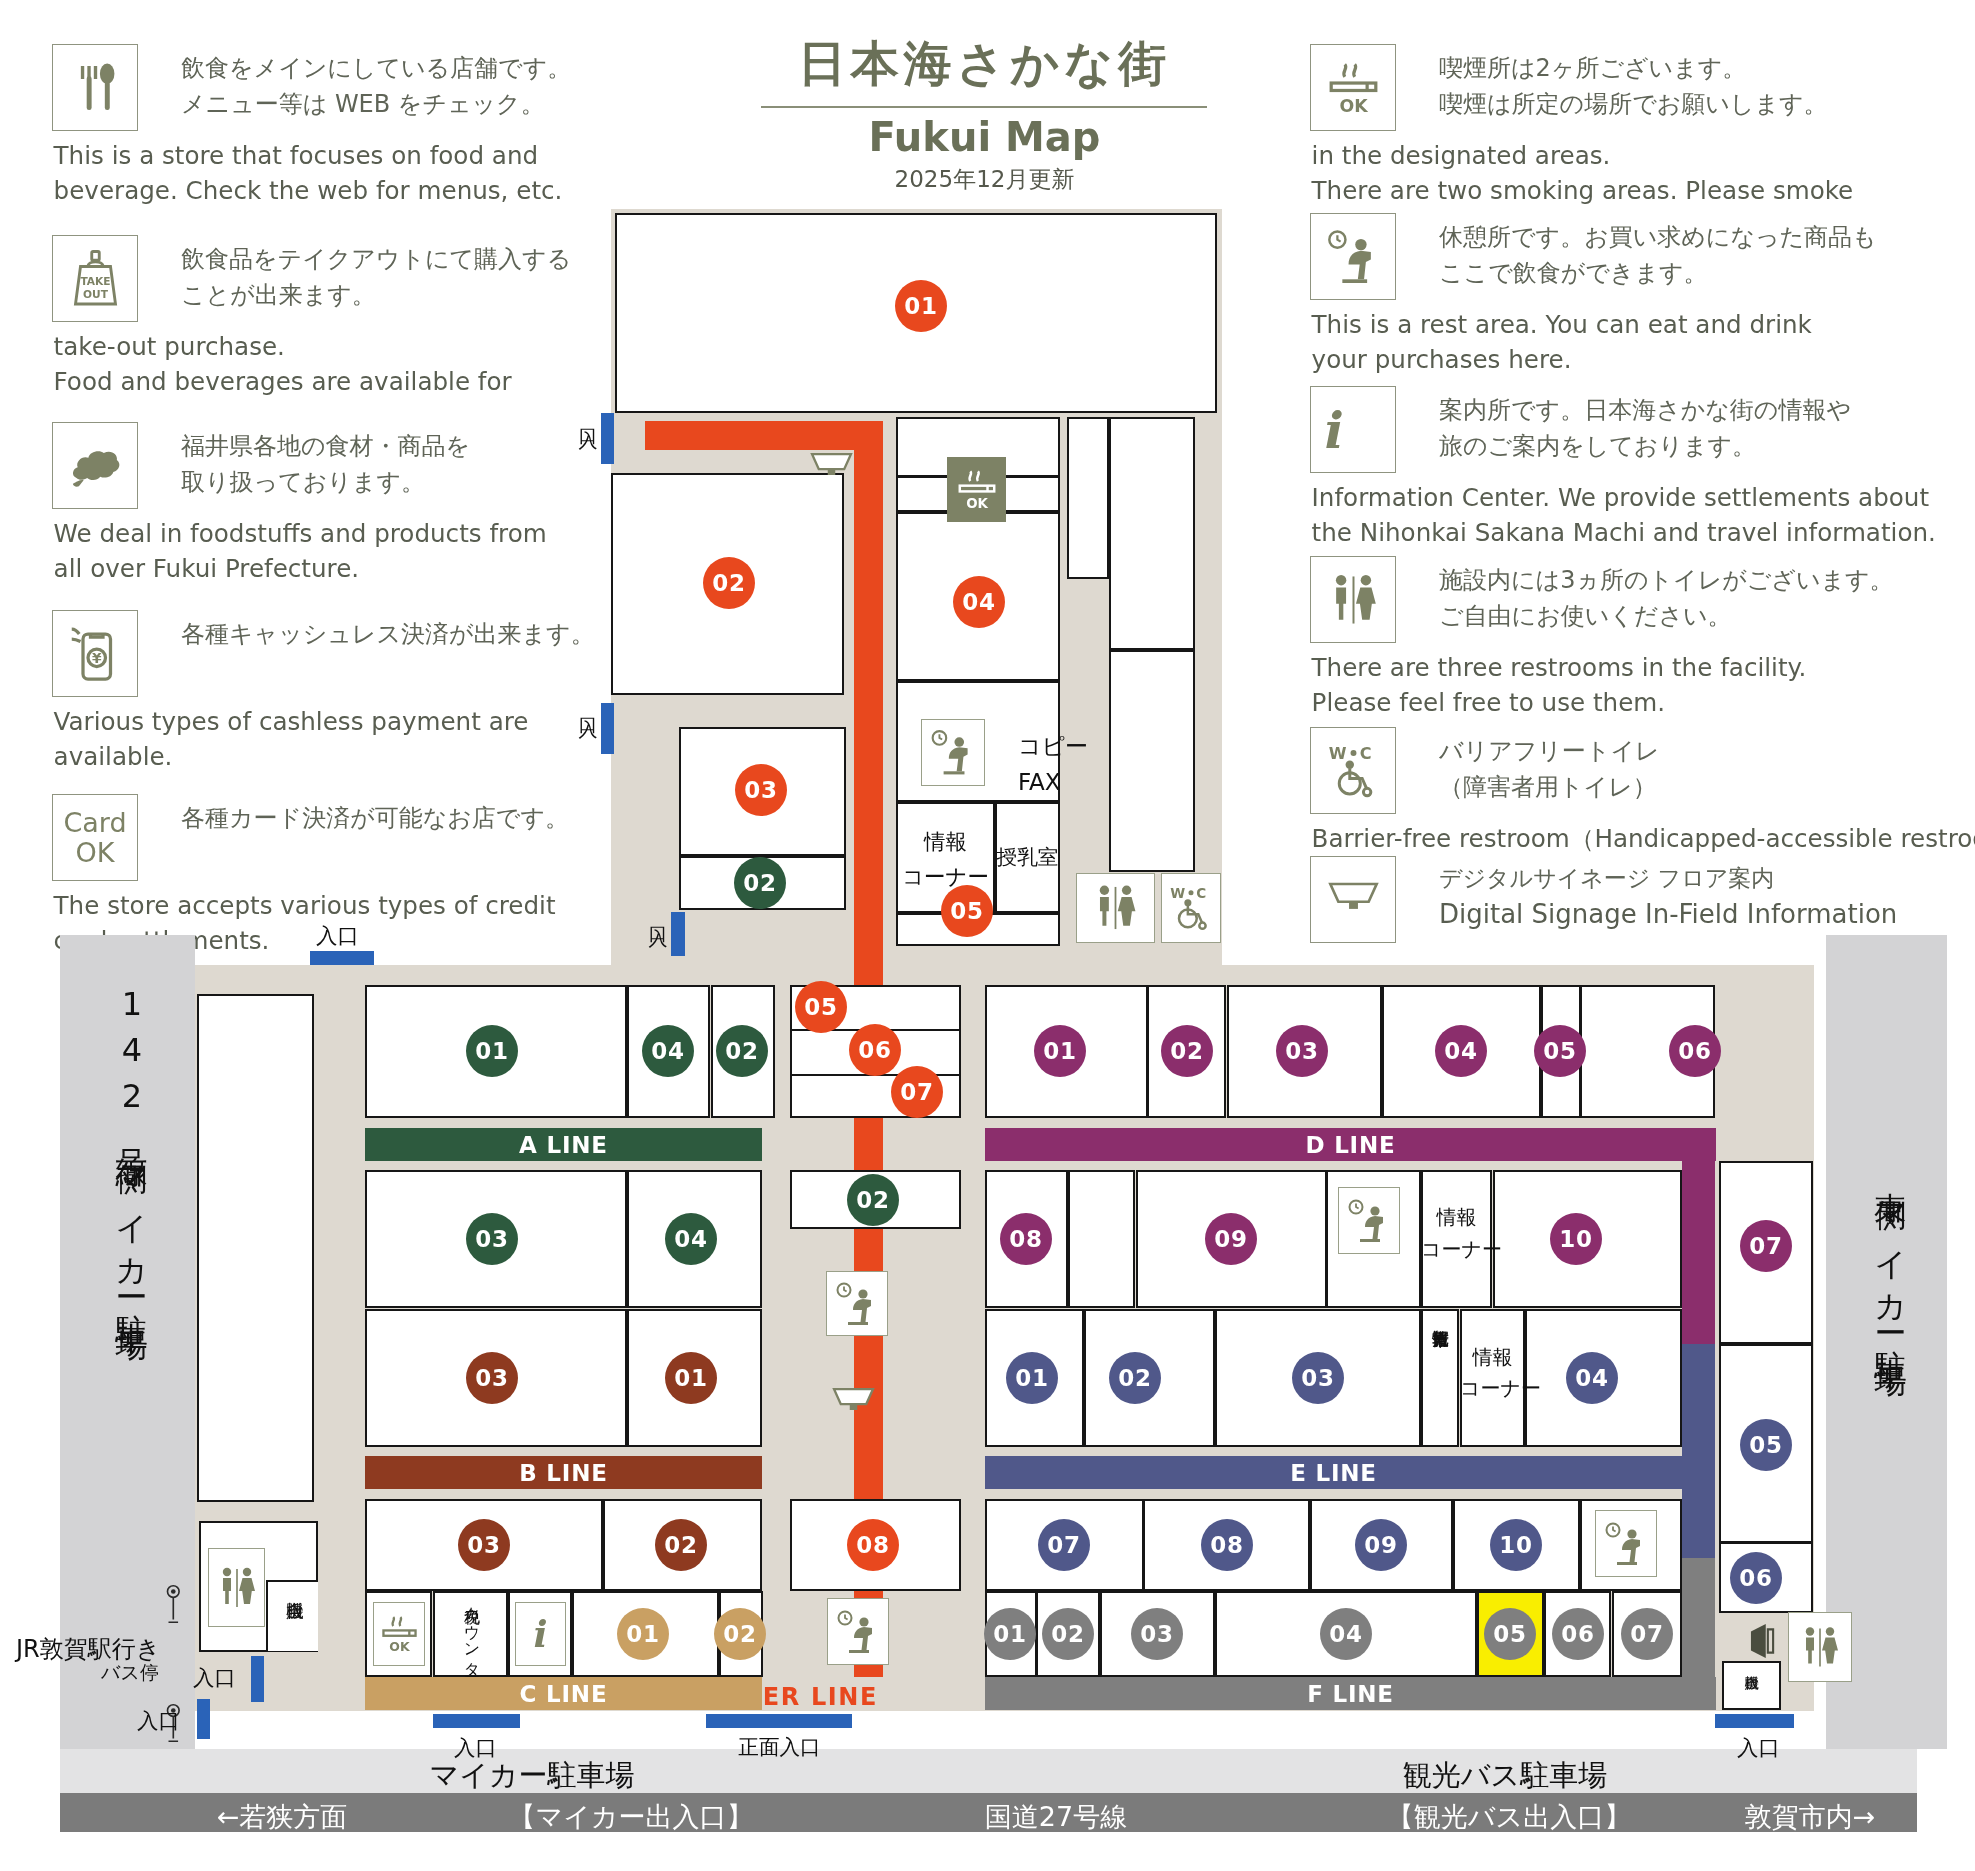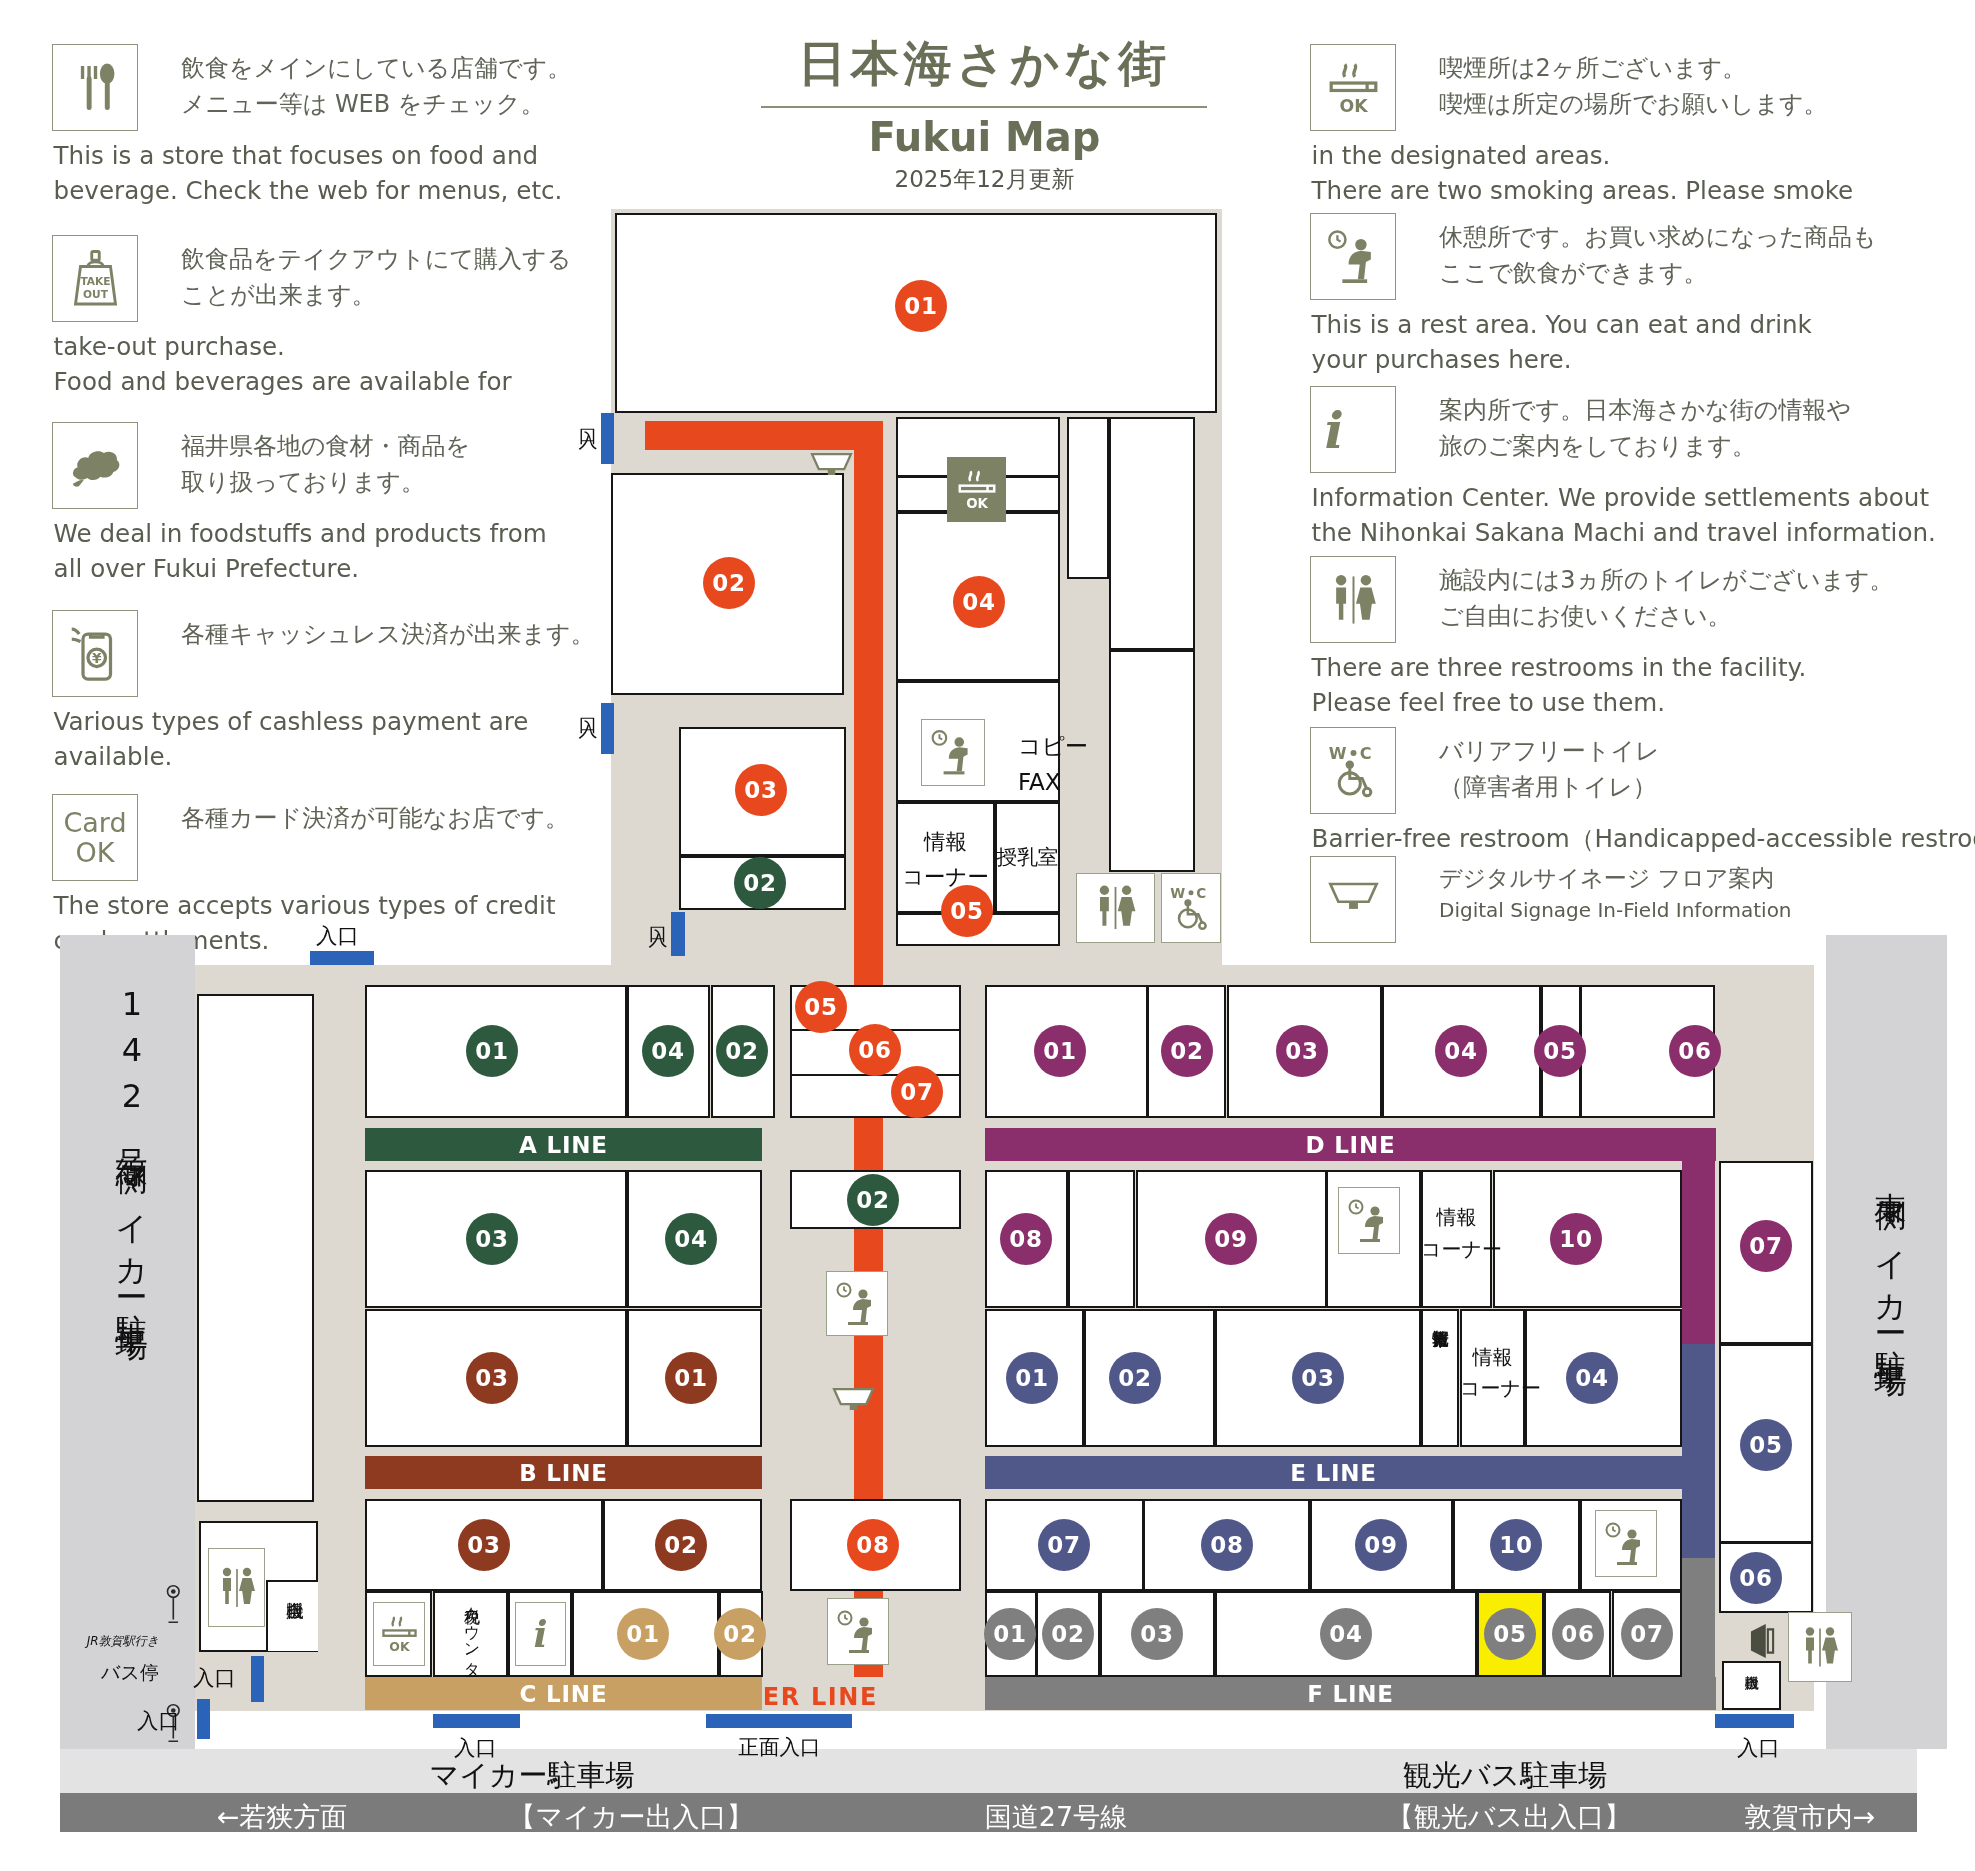--- a/index.html
+++ b/index.html
@@ -24,21 +24,21 @@
   .elabel.v{writing-mode:vertical-rl;text-orientation:upright;font-size:19px;}
   .vtext{position:absolute;writing-mode:vertical-rl;text-orientation:upright;color:#111;}
   .maplabel{position:absolute;color:#111;white-space:nowrap;}
   .orange-path{position:absolute;background:var(--orange);}
   
   .litem{position:absolute;width:603px;}
   .ibox2{position:absolute;left:0;top:0;width:86px;height:87px;border:1.6px solid #8f9480;box-sizing:border-box;
          display:flex;align-items:center;justify-content:center;color:var(--olive);background:#fff;}
   .ljp{position:absolute;left:129px;top:6.4px;font-size:24px;line-height:1.5;color:#5f6457;white-space:nowrap;}
   .len{position:absolute;left:1.6px;top:95px;font-size:24.6px;line-height:1.42;color:#585d50;white-space:nowrap;}
-  .len.inline{left:129px;top:40px;font-size:20px;}
+  .len.inline{left:129px;top:40px;font-size:26px;}
   .ljp.inline{top:4.8px;font-size:23px;}
   .cardok-txt{font-size:27px;line-height:1.1;text-align:center;color:var(--olive);}
   .iserif{font-family:"DejaVu Serif","Liberation Serif",serif;font-style:italic;font-weight:bold;}
   
   #title-jp{position:absolute;left:758px;top:32px;width:453px;text-align:center;
             font-family:"DejaVu Serif","Liberation Serif",serif;font-weight:bold;font-size:48px;
             letter-spacing:4.8px;color:var(--title);}
   #title-rule{position:absolute;left:761px;top:106px;width:446px;height:1.6px;background:#8a8f78;}
   #title-en{position:absolute;left:758px;top:114px;width:453px;text-align:center;font-weight:bold;
             font-size:40px;color:var(--title);}
@@ -399,21 +399,21 @@
           </g>
           <circle cx="14" cy="11" r="3.4" fill="currentColor"></circle>
         </svg></span></div>
   <div class="abs" style="left:163px;top:1703px;width:20.6px;height:41px;color:#2a2a2a;"><span style="display: inline-block; width: 100%; height: 100%;"><svg viewBox="0 0 28 60" width="100%" height="100%">
           <g stroke="currentColor" fill="none" stroke-width="2.4">
             <circle cx="14" cy="11" r="8.5"></circle>
             <path d="M14 20v32M7 56h14"></path>
           </g>
           <circle cx="14" cy="11" r="3.4" fill="currentColor"></circle>
         </svg></span></div>
-  <div class="maplabel" style="left:16px;top:1633px;width:143px;text-align:right;font-size:12px;font-style:italic;">JR敦賀駅行き</div>
+  <div class="maplabel" style="left:16px;top:1633px;width:143px;text-align:right;font-size:24px;">JR敦賀駅行き</div>
   <div class="maplabel" style="left:16px;top:1660px;width:143px;text-align:right;font-size:19px;">バス停</div>
 
   <div class="cell" style="left:365px;top:985px;width:262px;height:133px;"></div>
   <div class="cell" style="left:627px;top:985px;width:83px;height:133px;"></div>
   <div class="cell" style="left:711px;top:985px;width:64px;height:133px;"></div>
   <div class="cell" style="left:365px;top:1170px;width:262px;height:138px;"></div>
   <div class="cell" style="left:627px;top:1170px;width:135px;height:138px;"></div>
   <div class="cell" style="left:365px;top:1309px;width:262px;height:138px;"></div>
   <div class="cell" style="left:627px;top:1309px;width:135px;height:138px;"></div>
   <div class="cell" style="left:365px;top:1499px;width:238px;height:92px;"></div>

